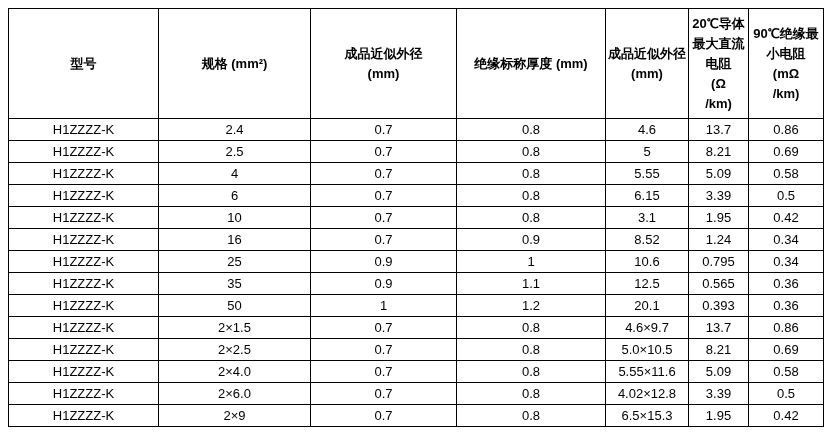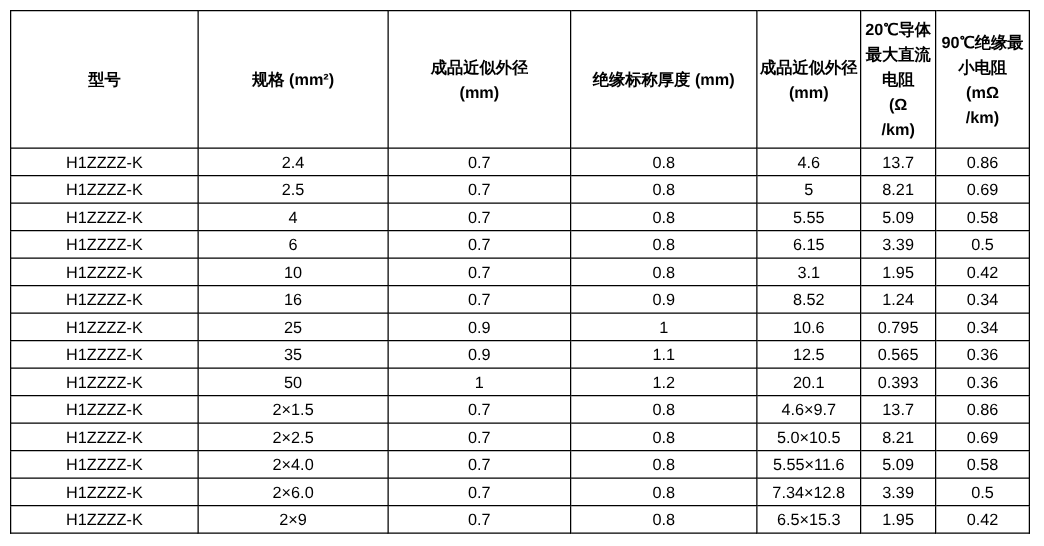--- a/index.html
+++ b/index.html
@@ -191,21 +191,21 @@
           <td>0.8</td>
           <td>5.55×11.6</td>
           <td>5.09</td>
           <td>0.58</td>
         </tr>
         <tr>
           <td>H1ZZZZ-K</td>
           <td>2×6.0</td>
           <td>0.7</td>
           <td>0.8</td>
-          <td>7.34×12.8</td>
+          <td>4.02×12.8</td>
           <td>3.39</td>
           <td>0.5</td>
         </tr>
         <tr>
           <td>H1ZZZZ-K</td>
           <td>2×9</td>
           <td>0.7</td>
           <td>0.8</td>
           <td>6.5×15.3</td>
           <td>1.95</td>

